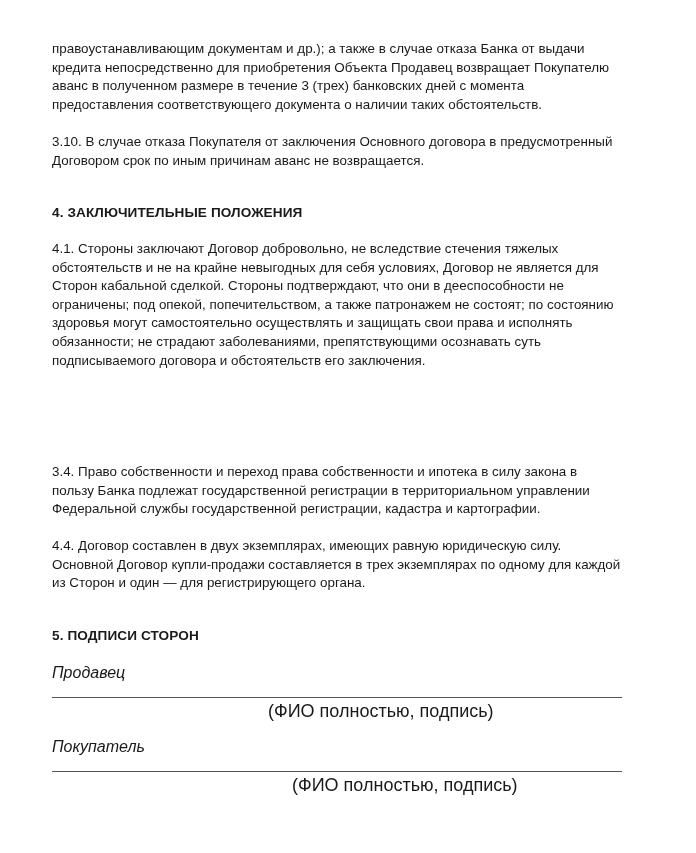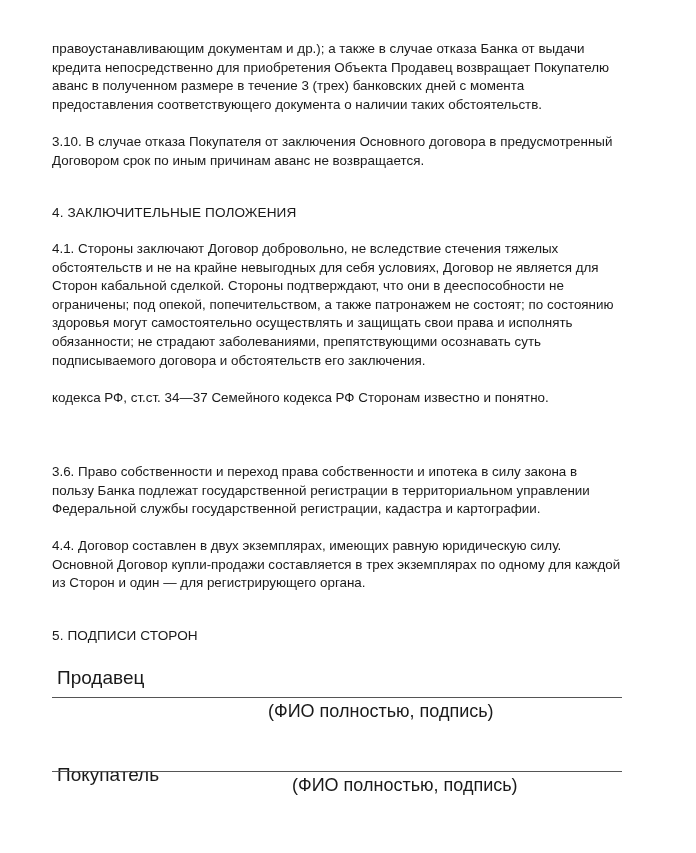--- a/index.html
+++ b/index.html
@@ -17,29 +17,30 @@
     }
     .para {
       font-size: 13.4px;
       line-height: 18.6px;
       margin: 0;
       white-space: nowrap;
     }
     .para .ln { display: block; }
     .heading {
       font-size: 13.6px;
-      font-weight: normal;
+      font-weight: bold;
       margin: 0;
       line-height: 18px;
       letter-spacing: 0.1px;
     }
     .sig-label {
-      font-size: 19px;
+      font-size: 16px;
       line-height: 18px;
-      margin: 5px;
+      margin: 0;
+      font-style: italic;
     }
     .sig-line {
       position: absolute;
       left: 52px;
       width: 570px;
       height: 0;
       border-top: 1.3px solid #555555;
     }
     .sig-caption {
       position: absolute;
@@ -72,38 +73,37 @@
     <span class="ln">4.1. Стороны заключают Договор добровольно, не вследствие стечения тяжелых</span>
     <span class="ln">обстоятельств и не на крайне невыгодных для себя условиях, Договор не является для</span>
     <span class="ln">Сторон кабальной сделкой. Стороны подтверждают, что они в дееспособности не</span>
     <span class="ln">ограничены; под опекой, попечительством, а также патронажем не состоят; по состоянию</span>
     <span class="ln">здоровья могут самостоятельно осуществлять и защищать свои права и исполнять</span>
     <span class="ln">обязанности; не страдают заболеваниями, препятствующими осознавать суть</span>
     <span class="ln">подписываемого договора и обстоятельств его заключения.</span>
   </p>
 
   <p class="para abs" style="top:389px;">
-    <span class="ln">кодекса РФ, ст.ст. 34—37 Семейного кодекса РФ Сторонам известно и понятно.</span>
   </p>
 
   <p class="para abs" style="top:463px;">
-    <span class="ln">3.6. Право собственности и переход права собственности и ипотека в силу закона в</span>
+    <span class="ln">3.4. Право собственности и переход права собственности и ипотека в силу закона в</span>
     <span class="ln">пользу Банка подлежат государственной регистрации в территориальном управлении</span>
     <span class="ln">Федеральной службы государственной регистрации, кадастра и картографии.</span>
   </p>
 
   <p class="para abs" style="top:537px;">
     <span class="ln">4.4. Договор составлен в двух экземплярах, имеющих равную юридическую силу.</span>
     <span class="ln">Основной Договор купли-продажи составляется в трех экземплярах по одному для каждой</span>
     <span class="ln">из Сторон и один — для регистрирующего органа.</span>
   </p>
 
   <h2 class="heading abs" style="top:627px;">5. ПОДПИСИ СТОРОН</h2>
 
   <p class="sig-label abs" style="top:664px;">Продавец</p>
   <div class="sig-line" style="top:697px;"></div>
   <div class="sig-caption" style="left:268px; top:702px;">(ФИО полностью, подпись)</div>
 
-  <p class="sig-label abs" style="top:761px;">Покупатель</p>
+  <p class="sig-label abs" style="top:738px;">Покупатель</p>
   <div class="sig-line" style="top:771px;"></div>
   <div class="sig-caption" style="left:292px; top:776px;">(ФИО полностью, подпись)</div>
 
 </div>
 
 </body></html>

